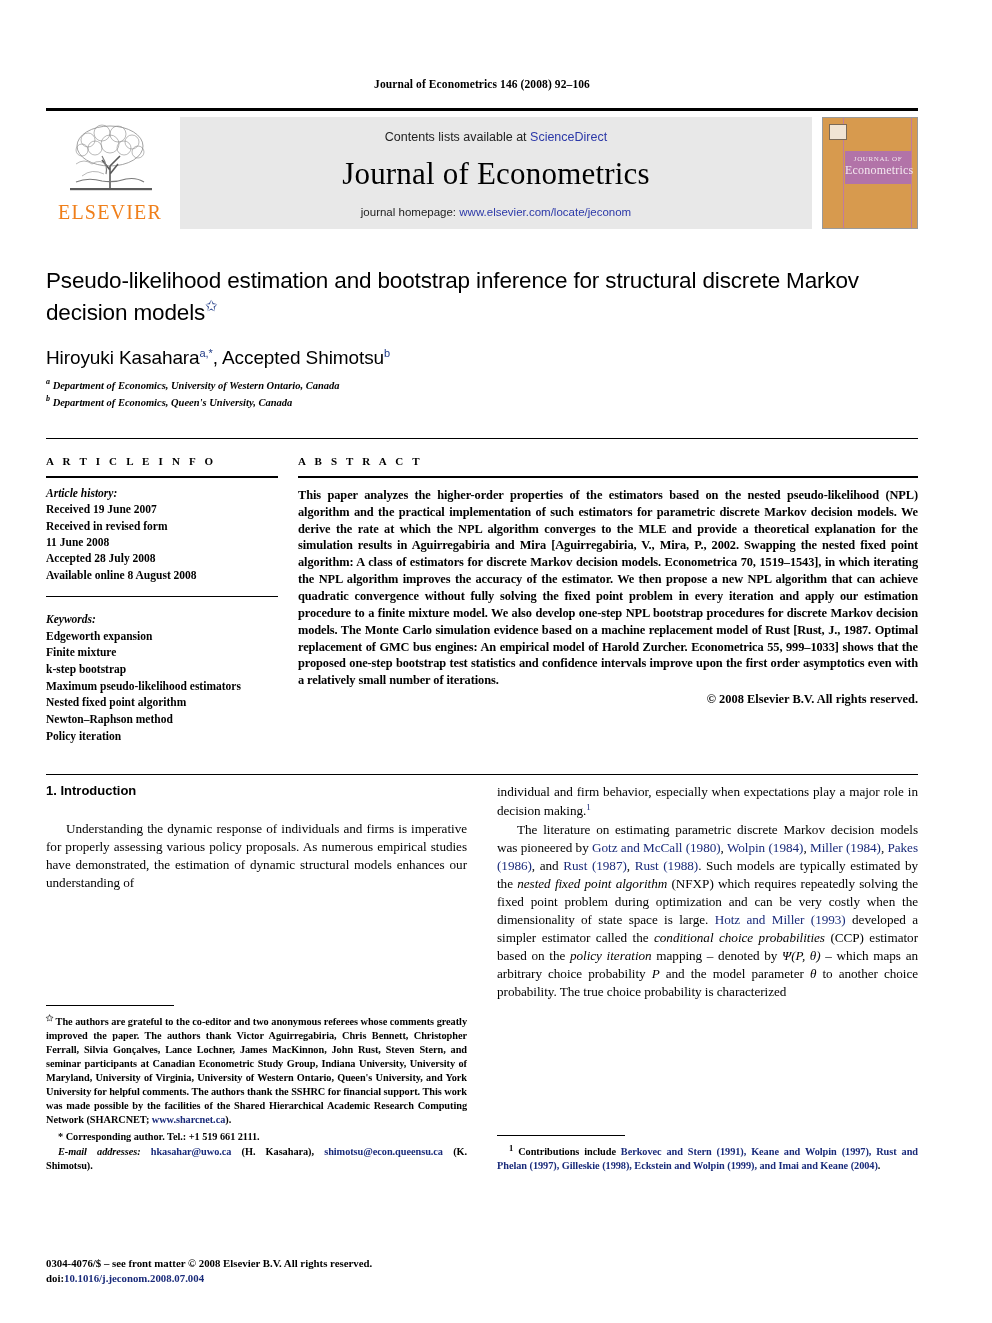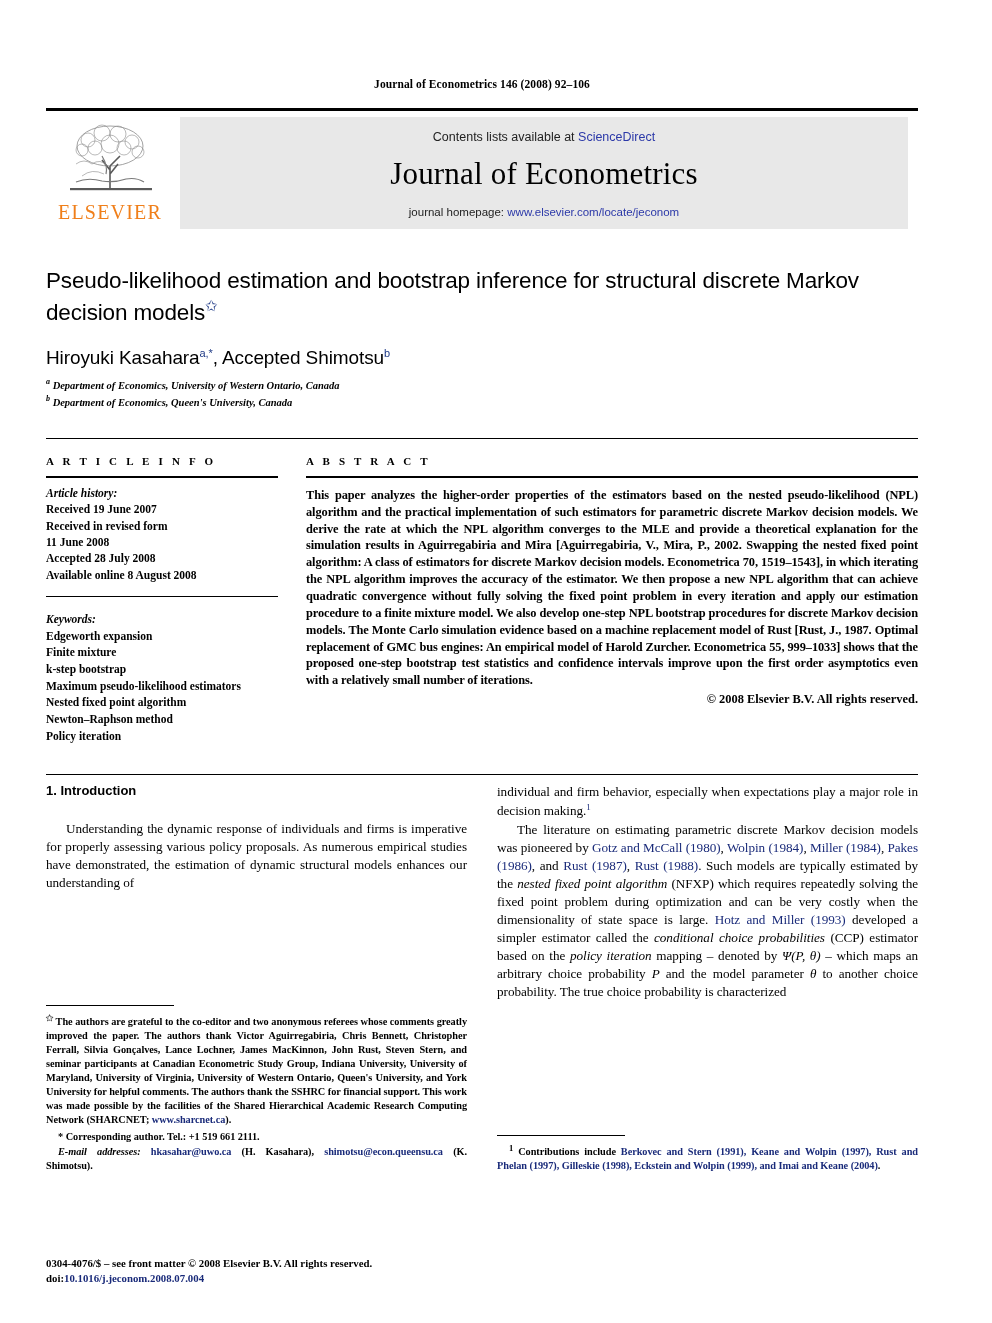--- a/index.html
+++ b/index.html
@@ -159,21 +159,21 @@
     font-weight: bold;
   }
   .affil sup { font-size: 8px; }
 
   
   .info-abstract {
     margin: 28px 46px 0 46px;
     border-top: 1px solid #000;
     padding-top: 16px;
     display: flex;
-    gap: 28px;
+    gap: 20px;
   }
   .col-info { flex: 0 0 232px; }
   .col-abstract { flex: 1 1 auto; }
 
   .sec-head {
     font-family: "Liberation Serif", serif;
     font-size: 11px;
     font-weight: bold;
     letter-spacing: 3.2px;
     margin-bottom: 9px;
@@ -315,20 +315,29 @@
     <div class="journal-band">
       <div class="contents-line">
         <span>Contents lists available at </span><span class="sd">ScienceDirect</span>
       </div>
       <div class="journal-title-big">Journal of Econometrics</div>
       <div class="homepage-line">
         <span>journal homepage: </span><span class="url">www.elsevier.com/locate/jeconom</span>
       </div>
     </div>
 
+    <div class="cover-thumb">
+      <div class="cover-rule-v" style="left:20px"></div>
+      <div class="cover-rule-v" style="right:5px"></div>
+      <div class="cover-icon"></div>
+      <div class="cover-band">
+        <div class="l1">JOURNAL OF</div>
+        <div class="l2">Econometrics</div>
+      </div>
+    </div>
   </div>
 
   <div class="title-block">
     <h1 class="paper-title"><span>Pseudo-likelihood estimation and bootstrap inference for structural discrete Markov decision models</span><span class="star">✩</span></h1>
 
     <div class="authors">
       <span>Hiroyuki Kasahara</span><sup>a,*</sup>, <span>Accepted Shimotsu</span><sup>b</sup>
     </div>
 
     <div class="affil">

